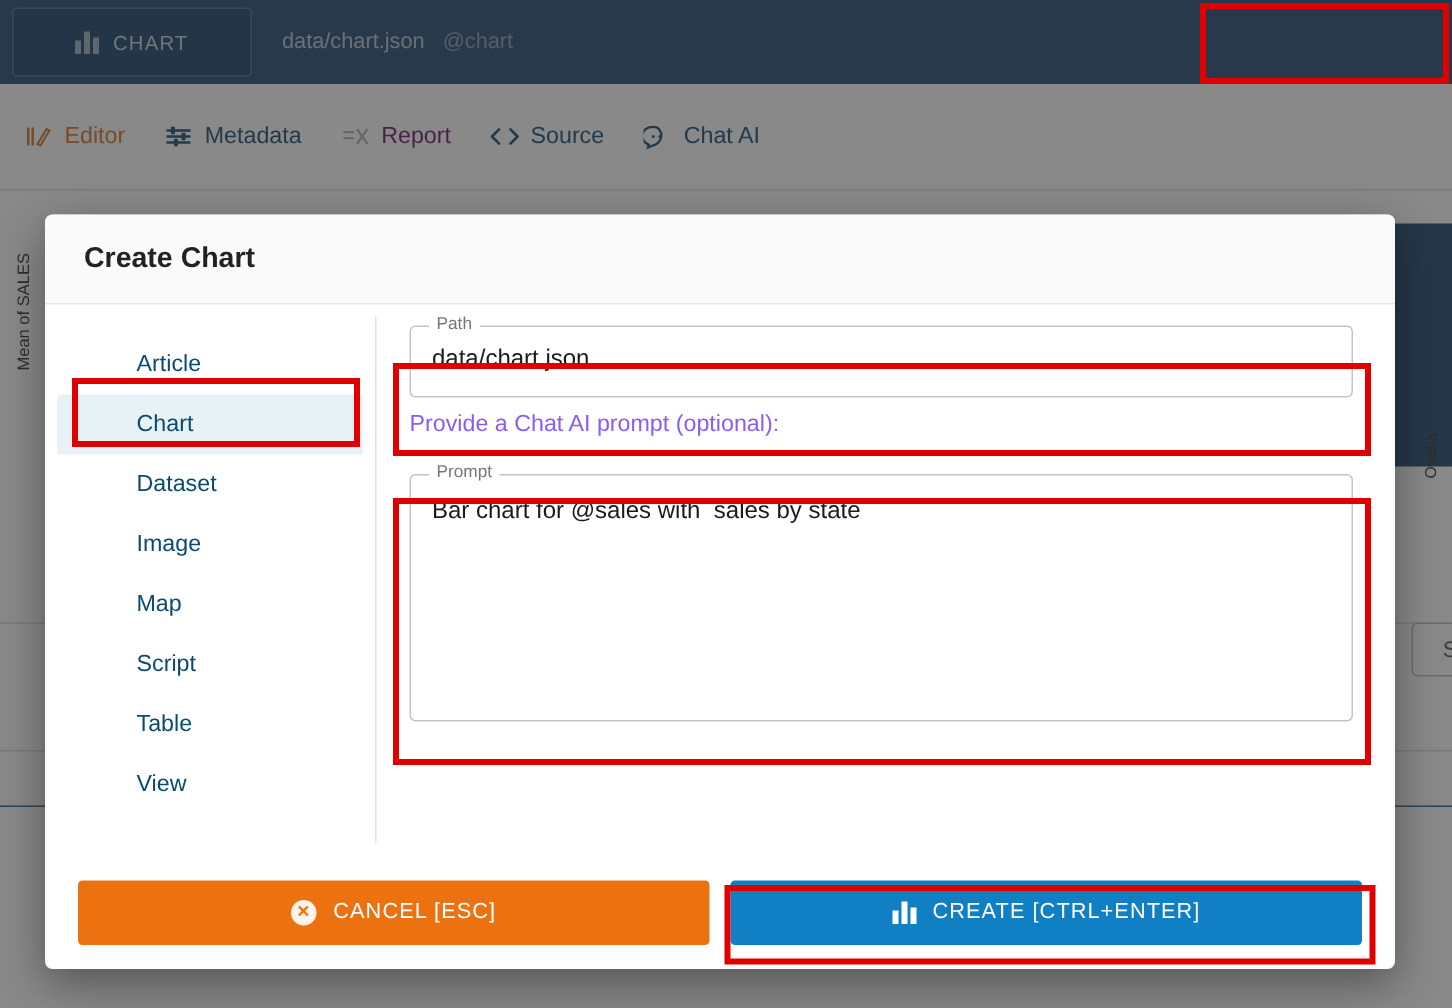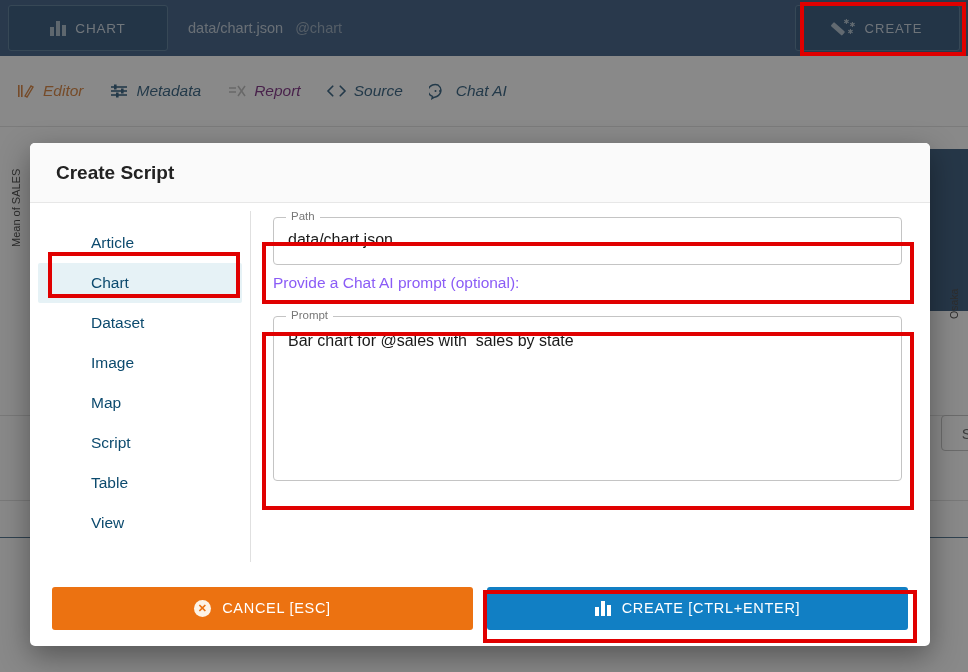--- a/index.html
+++ b/index.html
@@ -116,21 +116,20 @@
     align-items: center;
     padding-left: 16px;
     gap: 26px;
   }
   .navtab {
     display: flex;
     align-items: center;
     gap: 8px;
     font-size: 15.5px;
     cursor: pointer;
-    font-style: italic;
   }
   .navtab .nt-label { white-space: nowrap; }
   .navtab.active .nt-label { color: #d4762a; }
   .navtab.normal .nt-label { color: #1d4f72; }
   .navtab.disabled .nt-label { color: #701a75; }
 
   .ico { display: inline-flex; align-items: center; justify-content: center; width: 19px; height: 17px; }
   .ico svg { display: block; }
 
   
@@ -362,29 +361,20 @@
         <span class="bar-icon">
             <i></i>
             <i></i>
             <i></i>
           </span>
         <span class="doc-tab-label">CHART</span>
       </div>
       <div class="path-area">
         <span class="path-main">data/chart.json</span>
         <span class="path-ref">@chart</span>
-      </div>
-      <div class="create-top">
-        <span class="wand">
-          <span class="stick"></span>
-          <span class="sp sp1">✱</span>
-          <span class="sp sp2">✱</span>
-          <span class="sp sp3">✱</span>
-        </span>
-        <span class="create-top-label">CREATE</span>
       </div>
     </div>
 
     <div class="navbar">
 
       <div class="navtab active">
         <span class="ico">
           <svg width="18" height="16" viewBox="0 0 18 16">
             <rect x="1" y="2" width="1.6" height="12" fill="#d4762a"></rect>
             <rect x="4" y="2" width="1.6" height="12" fill="#d4762a"></rect>
@@ -441,21 +431,21 @@
         <span class="nt-label">Chat AI</span>
       </div>
 
     </div>
   </div>
 
   <div class="scrim"></div>
 
   <div class="modal">
 
-    <div class="modal-title">Create Script</div>
+    <div class="modal-title">Create Chart</div>
 
     <div class="modal-body">
 
       <div class="modal-nav">
         <div class="nav-item">
             <span>Article</span>
           </div>
         <div class="nav-item selected">
             <span>Chart</span>
           </div>

